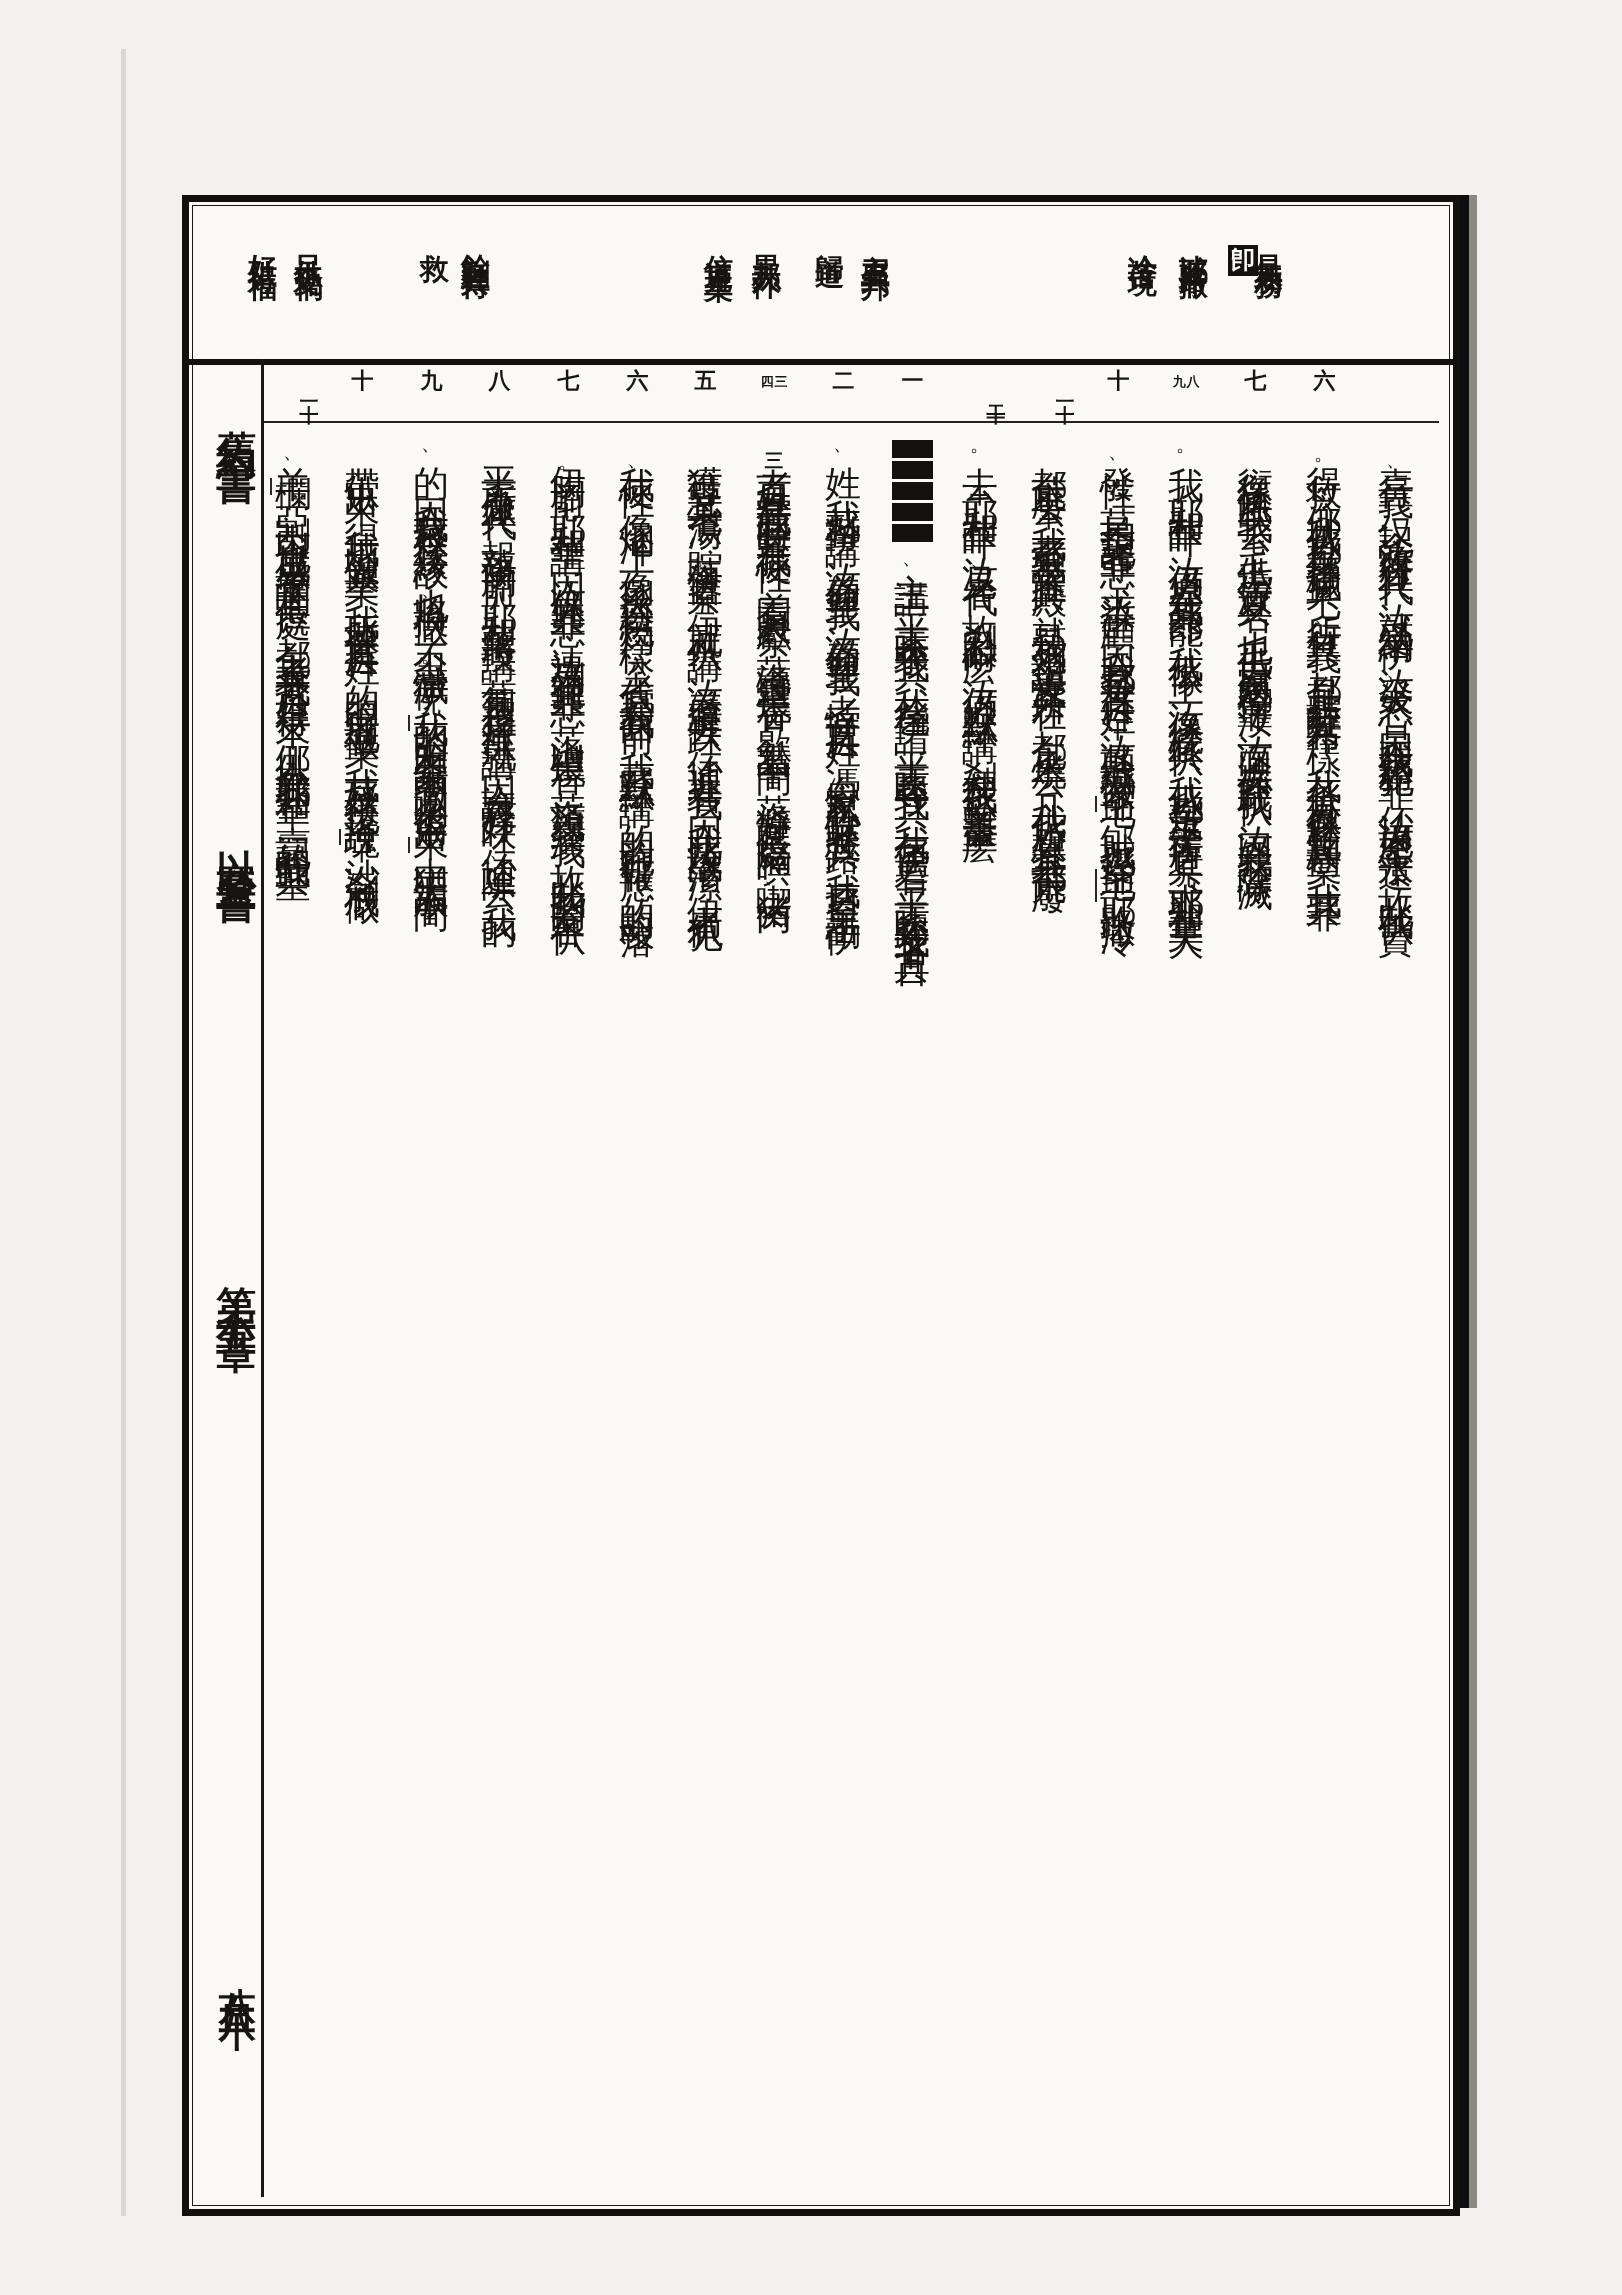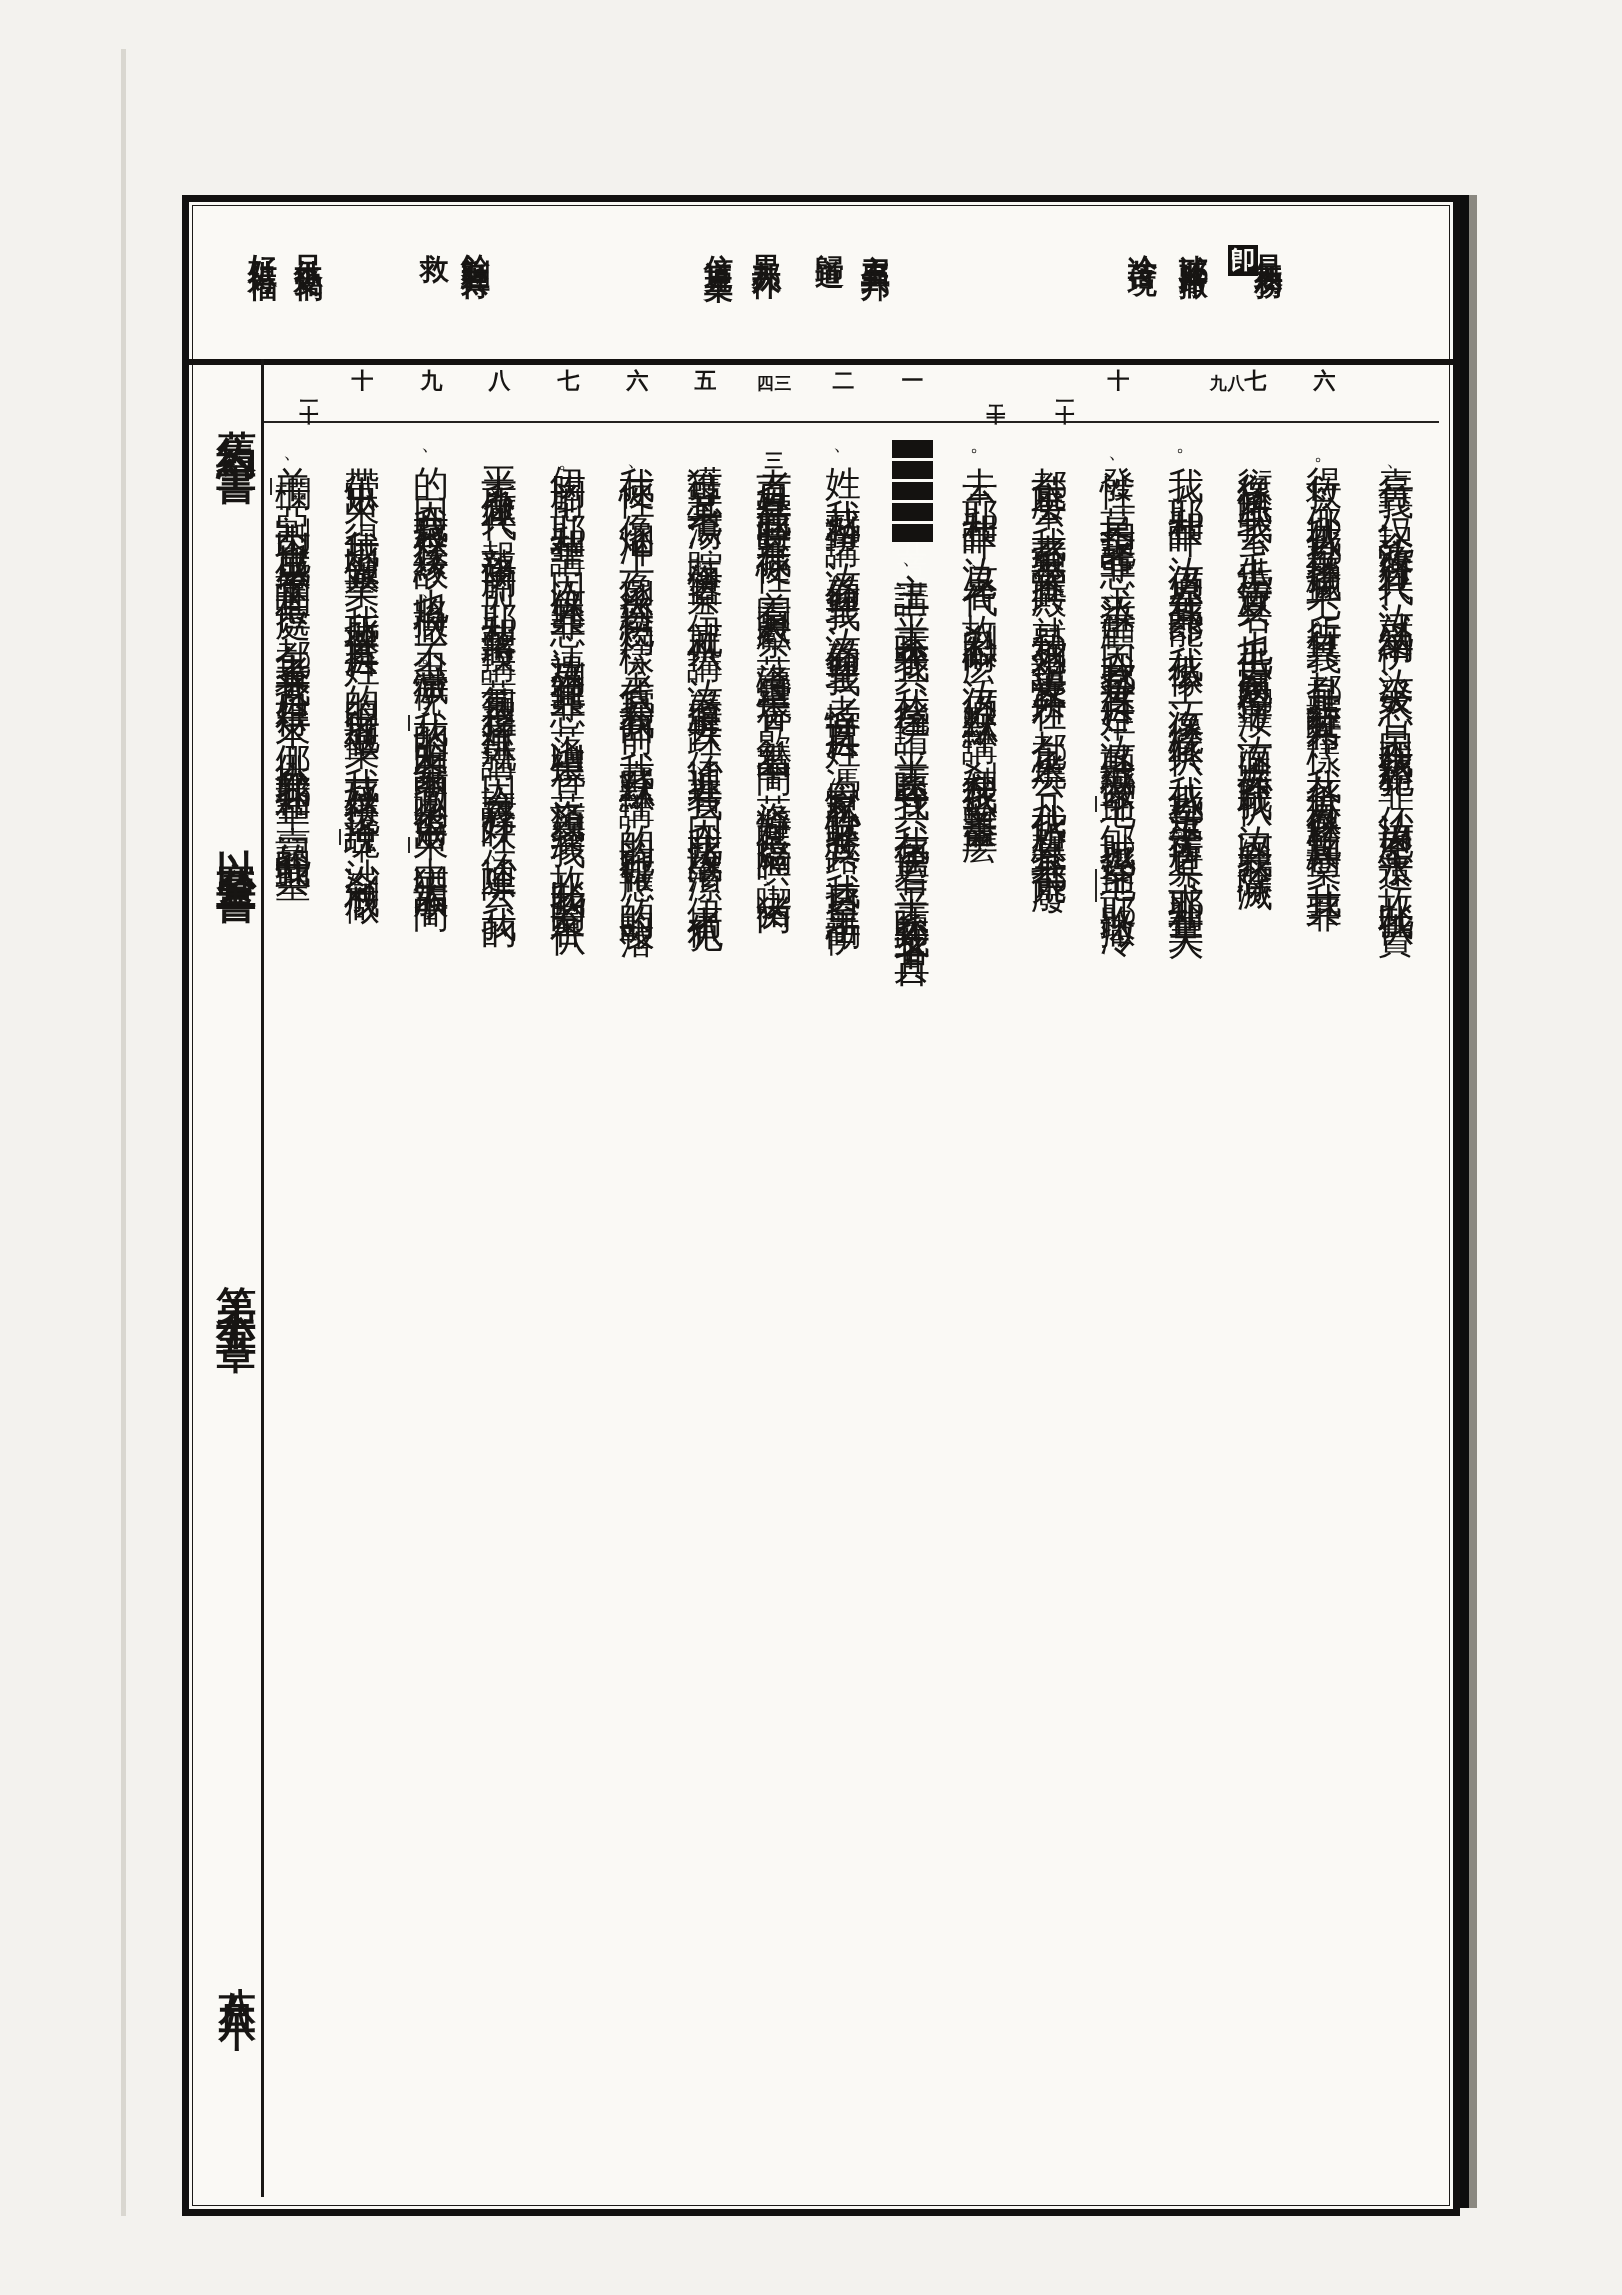--- a/index.html
+++ b/index.html
@@ -35,22 +35,22 @@
   .n3a{left:672px}.n3b{left:626px}
   .n4a{left:563px}.n4b{left:515px}
   .n5a{left:272px}.n5b{left:231px}
   .n6a{left:105px}.n6b{left:59px}
 
   
   .mk{position:absolute;top:168px;width:51px;text-align:center;
     font-weight:bold;font-size:22px;line-height:1;}
   .mk.vpair{writing-mode:vertical-rl;text-orientation:upright;font-size:19px;letter-spacing:1.6px;
     height:49px;top:164px;}
-  .mk.hpair{font-size:17px;letter-spacing:0.8px;direction:rtl;unicode-bidi:bidi-override;top:173px;}
-  .m2{left:1110px}.m3{left:1041px}.m4{left:1013px}.m5{left:904px}
+  .mk.hpair{font-size:13px;letter-spacing:0.8px;direction:rtl;unicode-bidi:bidi-override;top:173px;}
+  .m2{left:1110px}.m3{left:1041px}.m4{left:972px}.m5{left:904px}
   .m6{left:835px}.m7{left:766px}.m8{left:698px}.m9{left:629px}
   .m10{left:560px}.m11{left:491px}.m12{left:423px}.m13{left:354px}
   .m14{left:285px}.m15{left:217px}.m16{left:148px}.m17{left:79px}
 
   
   .tcol{position:absolute;top:236px;height:1766px;width:51px;
     writing-mode:vertical-rl;text-orientation:upright;
     font-size:36px;line-height:51px;letter-spacing:8.2px;white-space:nowrap;}
   .c1{left:1181px}.c2{left:1110px}.c3{left:1041px}.c4{left:972px}
   .c5{left:904px}.c6{left:835px}.c7{left:766px}.c8{left:698px}

